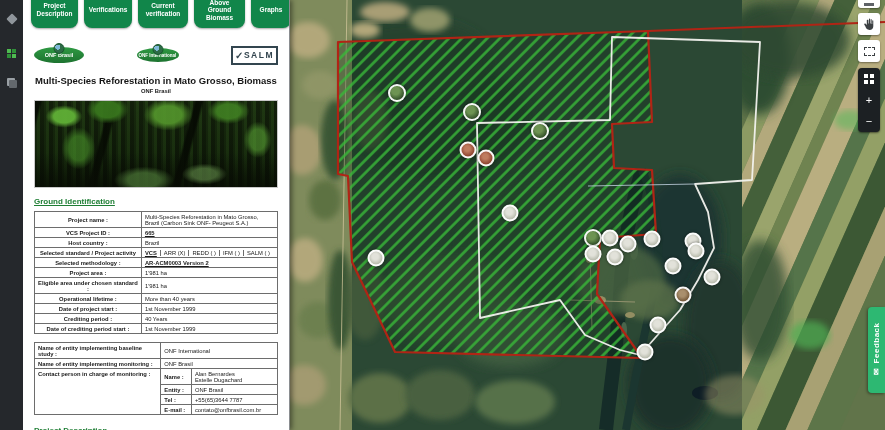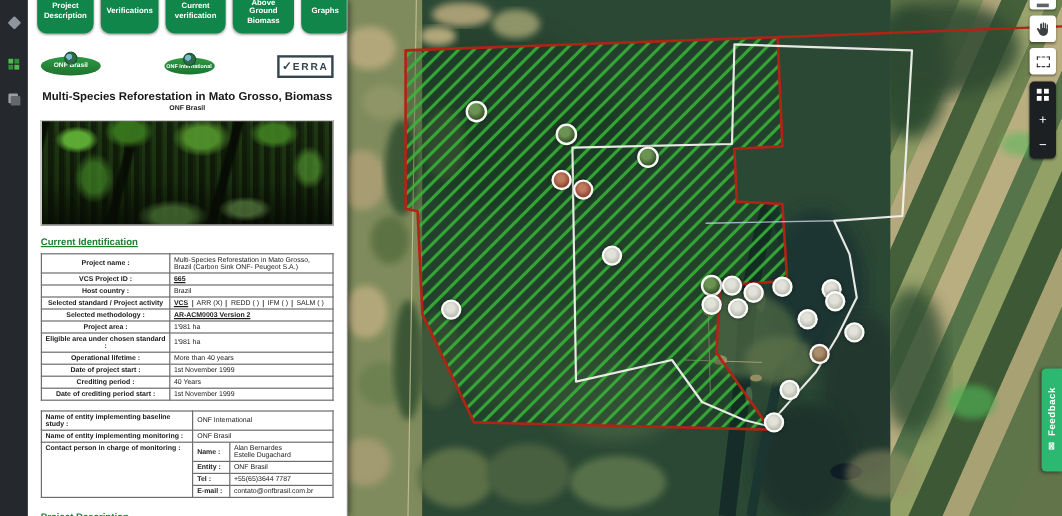--- a/index.html
+++ b/index.html
@@ -155,30 +155,30 @@
         <div class="logo-onf br">
           <span class="globe"></span>
           <span>ONF Brasil</span>
         </div>
         <div class="logo-onf intl">
           <span class="globe"></span>
           <span>ONF International</span>
         </div>
         <div class="logo-verra">
           <span class="chk">✓</span>
-          <span>ERRA</span>
+          <span>SALM</span>
         </div>
       </div>
 
       <div class="doc-title">Multi-Species Reforestation in Mato Grosso, Biomass</div>
       <div class="doc-subtitle">ONF Brasil</div>
 
       <div class="forest-photo"></div>
 
-      <div class="sec-heading">Current Identification</div>
+      <div class="sec-heading">Ground Identification</div>
 
       <table class="doc-table">
         <tbody>
             <tr>
           <td class="lbl">Project name :</td>
           <td class="val">Multi-Species Reforestation in Mato Grosso, Brazil (Carbon Sink ONF- Peugeot S.A.)</td>
         </tr>
         <tr>
           <td class="lbl">VCS Project ID :</td>
           <td class="val bold-u">665</td>

